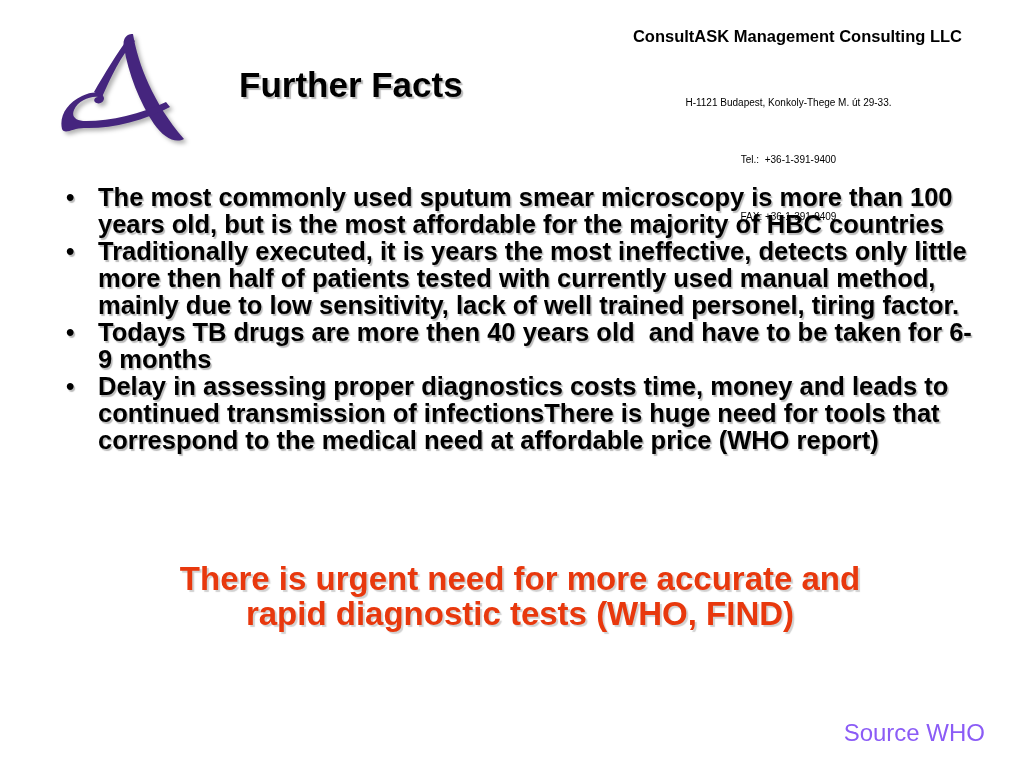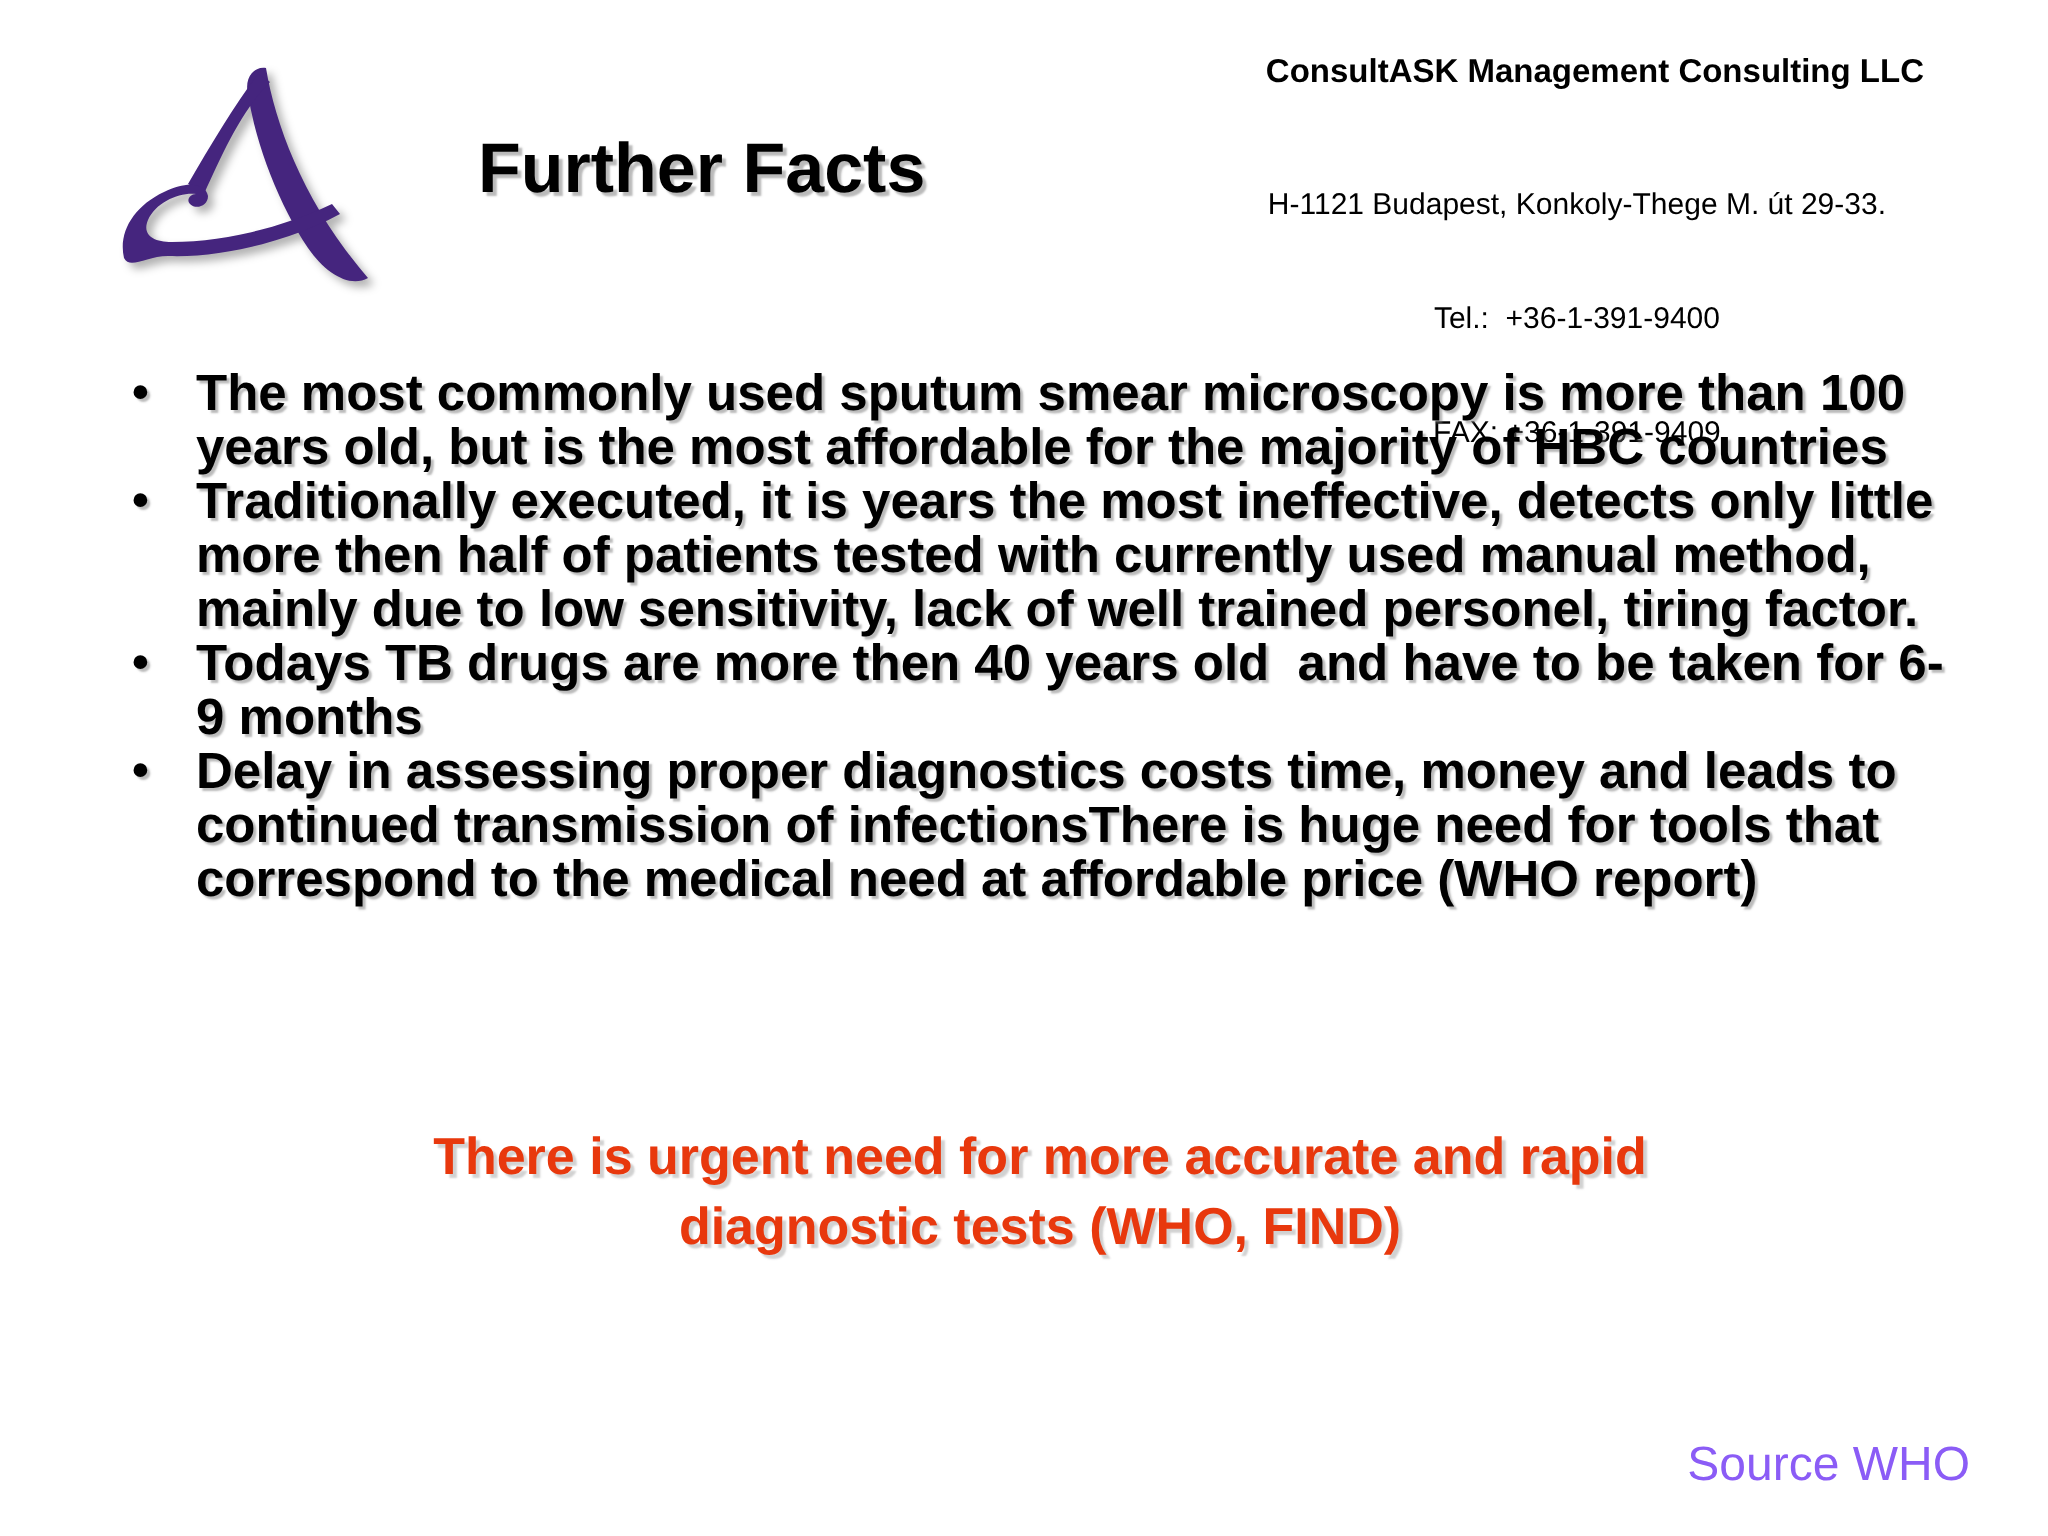--- a/index.html
+++ b/index.html
@@ -27,21 +27,21 @@
 
   
   .company{
     position:absolute;top:26px;right:62px;text-align:center;color:#000;
   }
   .company-name{
     font-size:16.5px;font-weight:bold;line-height:20px;margin-bottom:9px;
     white-space:pre;
   }
   .company-contact{
-    font-size:15px;line-height:19px;padding-right:18px;white-space:pre;
+    font-size:10px;line-height:19px;padding-right:18px;white-space:pre;
   }
 
   
   .bullets{
     position:absolute;left:66px;top:184px;width:912px;
     margin:0;padding:0;list-style:none;
     font-size:25.5px;font-weight:bold;line-height:27px;color:#000;
   }
   .bullets li{
     position:relative;padding-left:32px;
@@ -53,21 +53,21 @@
   }
   .bullets li, .bullets span{
     text-shadow:1.5px 1.5px 1px rgba(120,120,120,0.5);
   }
   .bullet-text{white-space:pre-wrap;}
 
   
   .highlight{
     position:absolute;left:150px;top:561px;width:740px;
     text-align:center;
-    font-size:26px;font-weight:bold;line-height:35px;
+    font-size:33px;font-weight:bold;line-height:35px;
     color:var(--accent,#E8380D);
     text-shadow:2px 2px 1px rgba(140,140,140,0.40);
   }
 
   
   .source{
     position:absolute;top:719px;right:39px;
     font-size:24px;font-weight:normal;color:#8b5cf6;
     white-space:nowrap;
   }

